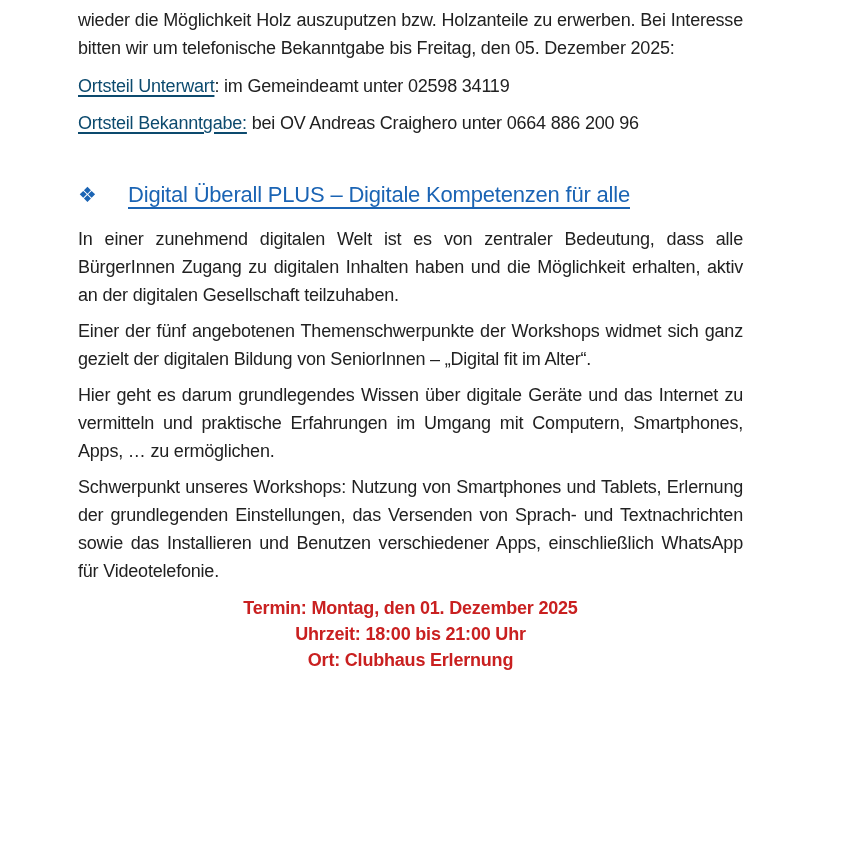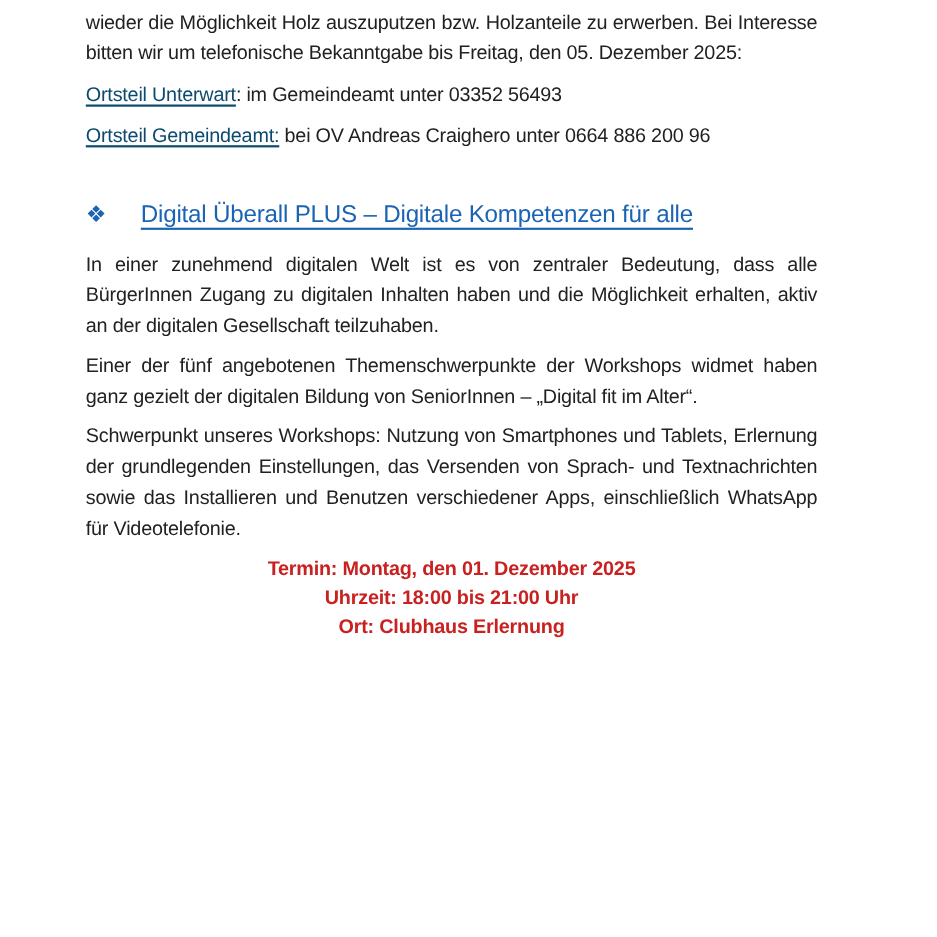--- a/index.html
+++ b/index.html
@@ -78,37 +78,38 @@
   }
 </style>
 </head>
 <body>
 
 <div class="page">
 
   <p class="para intro">wieder die Möglichkeit Holz auszuputzen bzw. Holzanteile zu erwerben. Bei Interesse bitten wir um telefonische Bekanntgabe bis Freitag, den 05. Dezember 2025:</p>
 
   <p class="contact-line">
-    <span class="red-link">Ortsteil Unterwart</span><span>: im Gemeindeamt unter 03352 56493</span>
+    <span class="red-link">Ortsteil Unterwart</span><span>: im Gemeindeamt unter 02598 34119</span>
   </p>
 
   <p class="contact-line">
-    <span class="red-link">Ortsteil Gemeindeamt:</span><span> bei OV Andreas Craighero unter 0664 886 200 96</span>
+    <span class="red-link">Ortsteil Bekanntgabe:</span><span> bei OV Andreas Craighero unter 0664 886 200 96</span>
   </p>
 
   <div class="heading-row">
     <span class="bullet">❖</span>
     <span class="heading-text">Digital Überall PLUS – Digitale Kompetenzen für alle</span>
   </div>
 
   <p class="para">In einer zunehmend digitalen Welt ist es von zentraler Bedeutung, dass alle BürgerInnen Zugang zu digitalen Inhalten haben und die Möglichkeit erhalten, aktiv an der digitalen Gesellschaft teilzuhaben.</p>
 
 
-  <p class="para">Einer der fünf angebotenen Themenschwerpunkte der Workshops widmet haben ganz gezielt der digitalen Bildung von SeniorInnen – „Digital fit im Alter“.</p>
+  <p class="para">Einer der fünf angebotenen Themenschwerpunkte der Workshops widmet sich ganz gezielt der digitalen Bildung von SeniorInnen – „Digital fit im Alter“.</p>
 
+  <p class="para">Hier geht es darum grundlegendes Wissen über digitale Geräte und das Internet zu vermitteln und praktische Erfahrungen im Umgang mit Computern, Smartphones, Apps, … zu ermöglichen.</p>
 
   <p class="para">Schwerpunkt unseres Workshops: Nutzung von Smartphones und Tablets, Erlernung der grundlegenden Einstellungen, das Versenden von Sprach- und Textnachrichten sowie das Installieren und Benutzen verschiedener Apps, einschließlich WhatsApp für Videotelefonie.</p>
 
   <div class="event-block">
     <div>Termin: Montag, den 01. Dezember 2025</div>
     <div>Uhrzeit: 18:00 bis 21:00 Uhr</div>
     <div>Ort: Clubhaus Erlernung</div>
   </div>
 
 

